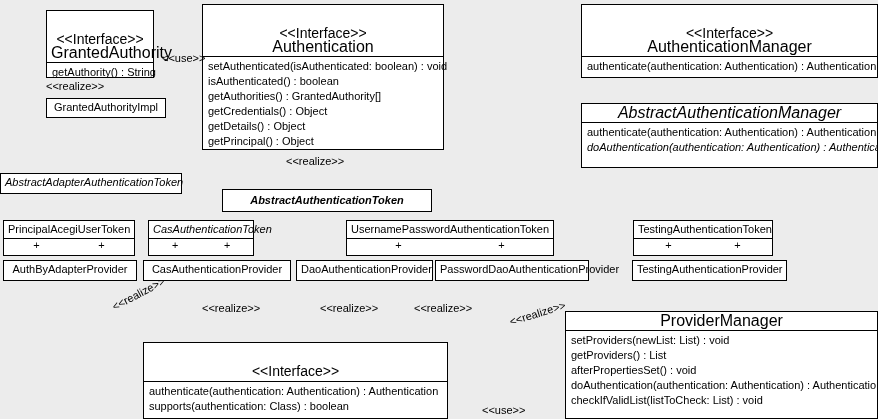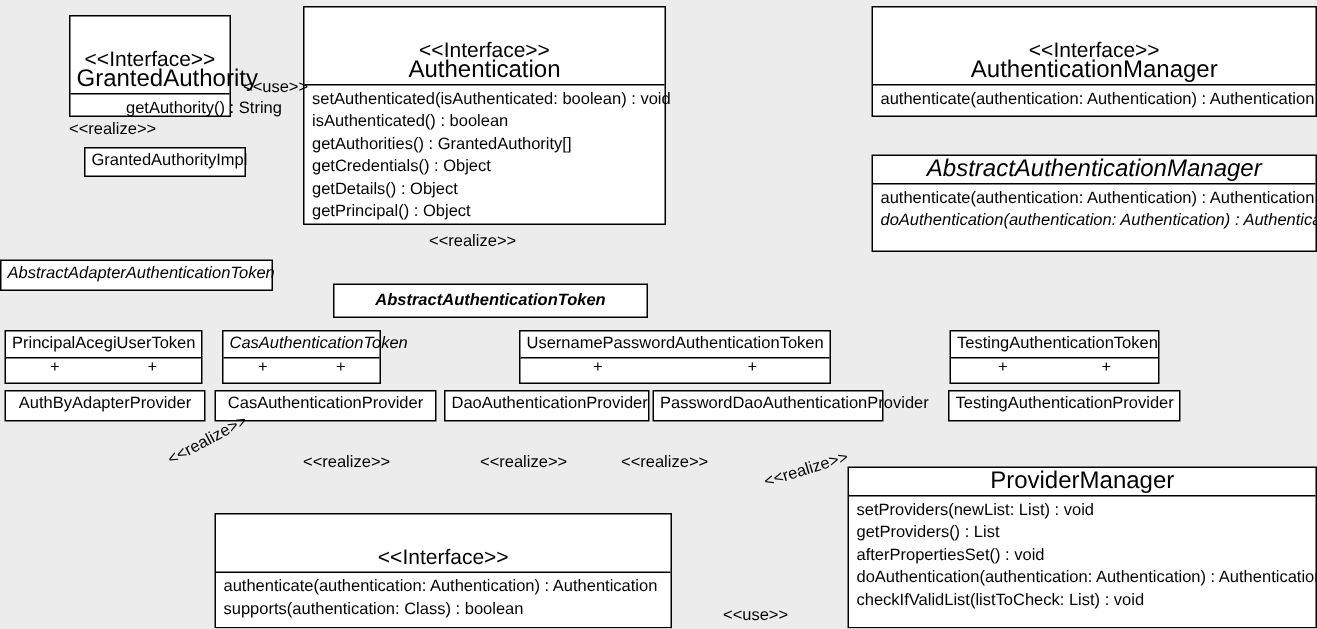--- a/index.html
+++ b/index.html
@@ -44,21 +44,21 @@
   }
   .ops {
     padding: 2px 3px 3px 3px;
   }
   .op {
     display: block;
     white-space: nowrap;
     line-height: 15px;
     padding-left: 2px;
   }
-  .compact .op { line-height: 14px; margin-left: 32px; }
+  .compact .op { line-height: 14px; }
   .small-class {
     text-align: center;
     padding: 2px 4px;
     line-height: 13px;
   }
   .plusrow {
     display: flex;
     justify-content: space-around;
     line-height: 12px;
     font-size: 11px;
@@ -142,21 +142,21 @@
   <div class="box" style="left:46px; top:10px; width:108px; height:68px;">
     <div class="hdr">
       <span class="stereo">&lt;&lt;Interface&gt;&gt;</span>
       <span class="cname">GrantedAuthority</span>
     </div>
     <div class="ops sep compact">
       <span class="op">getAuthority() : String</span>
     </div>
   </div>
 
-  <div class="box" style="left:56px; top:98px; width:108px; height:20px;">
+  <div class="box" style="left:46px; top:98px; width:120px; height:20px;">
     <div class="small-class">GrantedAuthorityImpl</div>
   </div>
 
   <div class="box" style="left:202px; top:4px; width:242px; height:146px;">
     <div class="hdr">
       <span class="stereo">&lt;&lt;Interface&gt;&gt;</span>
       <span class="cname">Authentication</span>
     </div>
     <div class="ops sep">
       <span class="op">setAuthenticated(isAuthenticated: boolean) : void</span>

